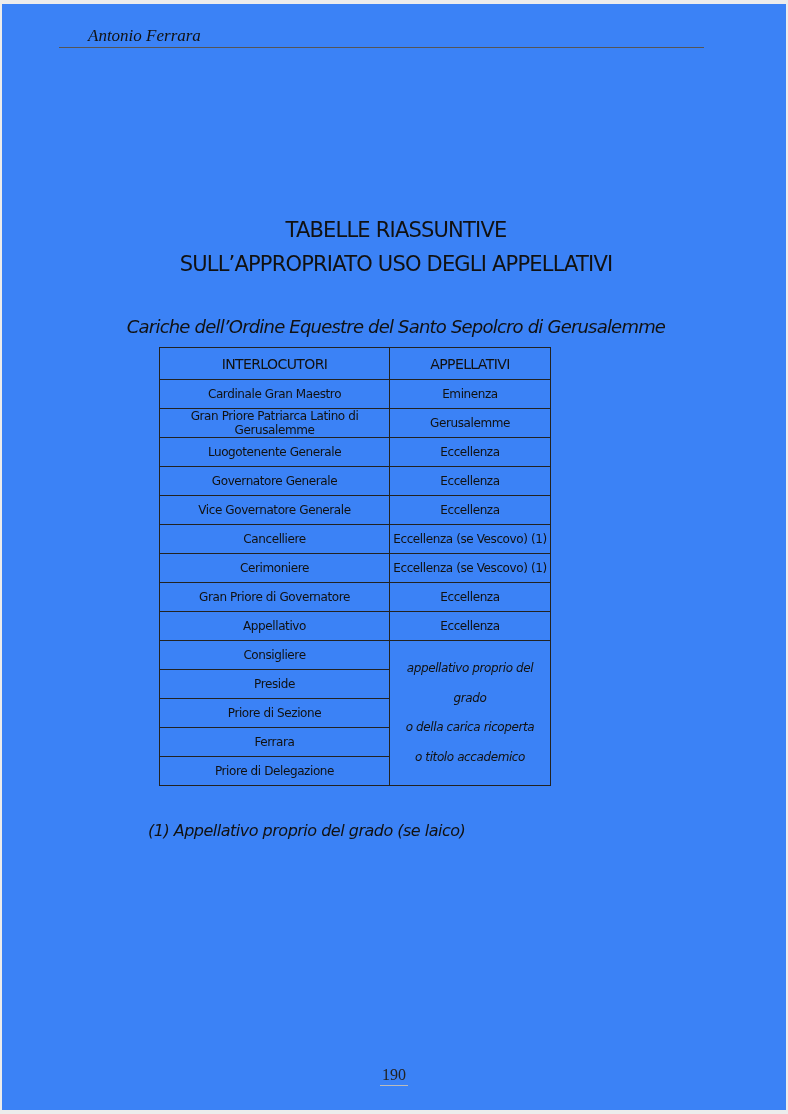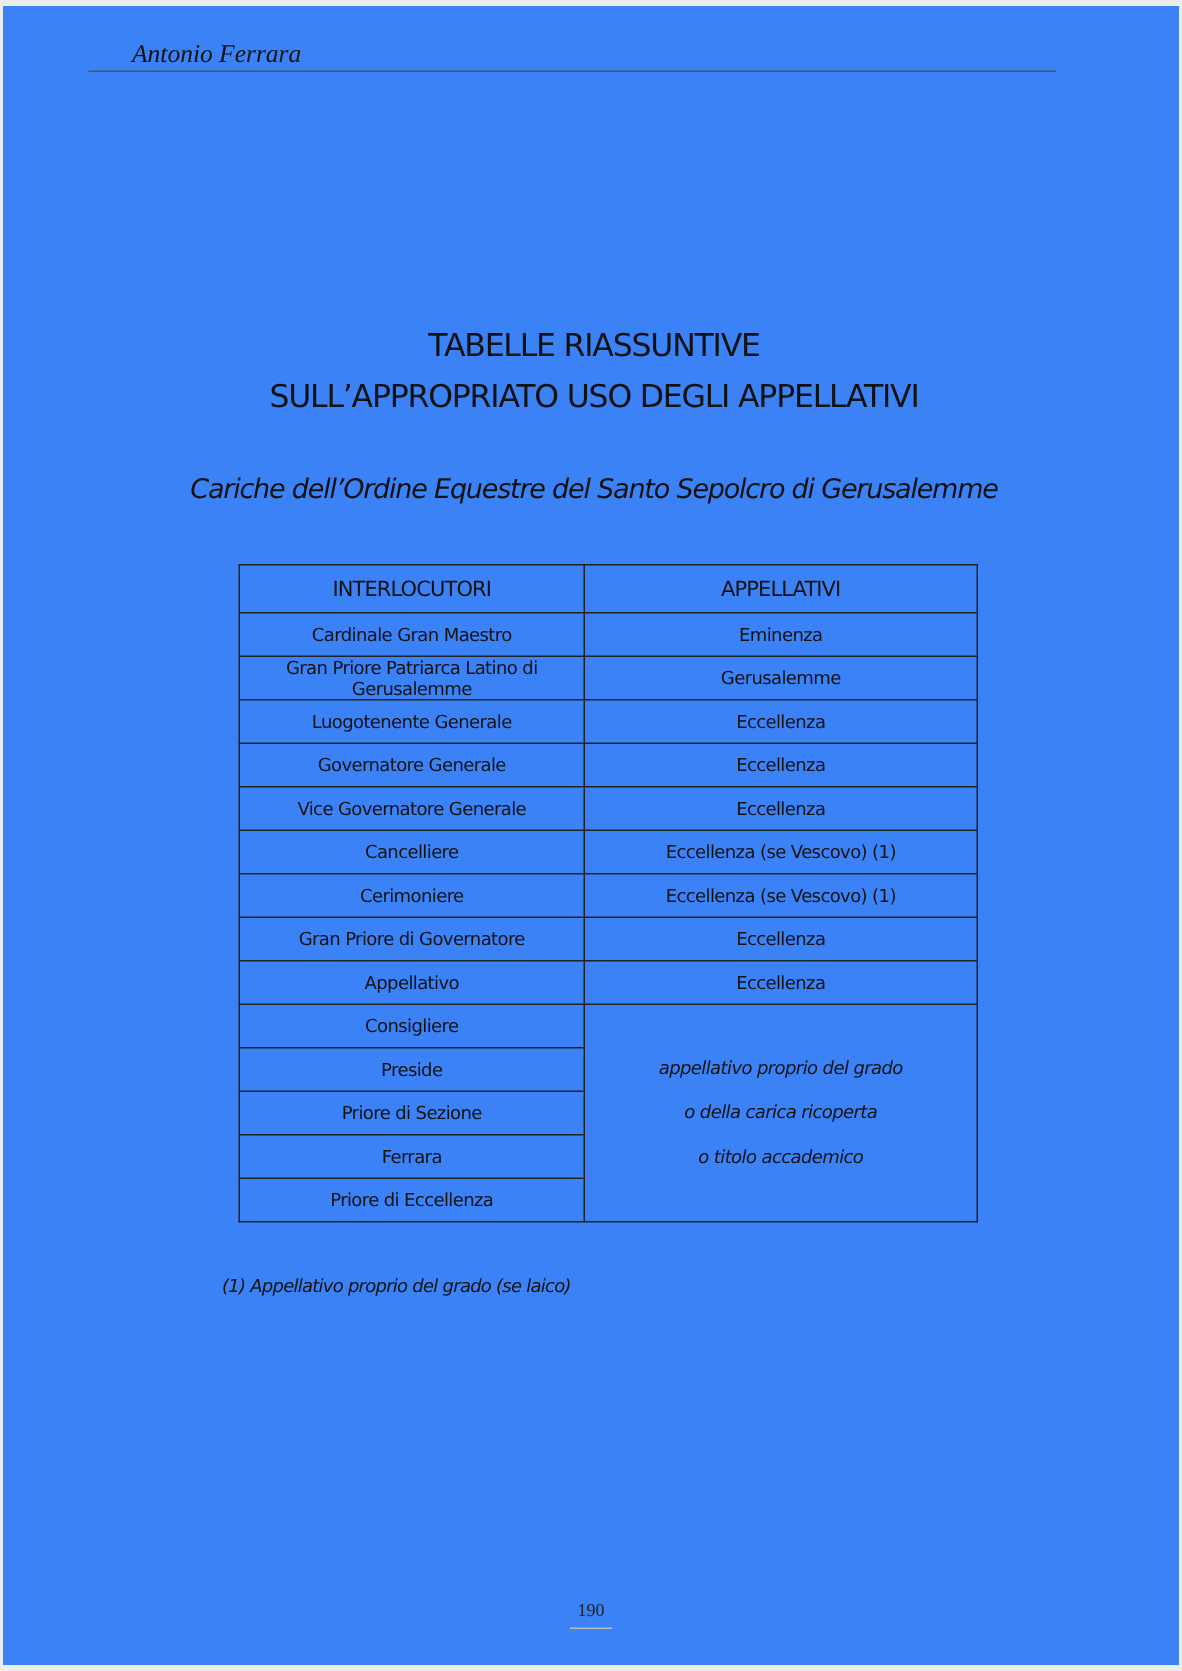--- a/index.html
+++ b/index.html
@@ -4,27 +4,27 @@
 <style>
   html, body { margin:0; padding:0; }
   body { width:788px; height:1114px; background:#ececec; position:relative; overflow:hidden; font-family:"DejaVu Sans", sans-serif; color:#111; }
   .page { position:absolute; left:2px; top:4px; width:784px; height:1106px; background:#3b82f6; }
   .running-head { position:absolute; left:86px; top:22px; font-family:"Liberation Serif", serif; font-style:italic; font-size:17px; color:#111; }
   .head-rule { position:absolute; left:57px; top:43px; width:645px; height:1px; background:#555; }
   .title { position:absolute; left:0; width:788px; text-align:center; font-family:"DejaVu Sans", sans-serif; font-size:21px; letter-spacing:-0.8px; color:#111; }
   .t1 { top:214px; }
   .t2 { top:248px; }
   .subtitle { position:absolute; left:0; width:788px; top:312px; text-align:center; font-style:italic; font-size:18px; letter-spacing:-0.8px; color:#111; }
-  table.appellativi { position:absolute; left:159px; top:376px; width:493px; border-collapse:collapse; font-size:12px; letter-spacing:-0.4px; }
+  table.appellativi { position:absolute; left:159px; top:347px; width:392px; border-collapse:collapse; font-size:12px; letter-spacing:-0.4px; }
   table.appellativi td, table.appellativi th { border:1.5px solid #222; height:28px; padding:0; text-align:center; vertical-align:middle; font-weight:normal; }
   table.appellativi th { font-size:14px; height:31px; letter-spacing:-0.6px; }
   td.col1 { width:229px; }
   td.merged { vertical-align:top; font-style:italic; line-height:29.5px; padding-top:0; }
-  .footnote { position:absolute; left:148px; top:821px; font-style:italic; font-size:12px; letter-spacing:-0.5px; color:#111;margin-top:29px; }
-  .page-number { position:absolute; left:0; width:788px; top:1066px; text-align:center; font-family:"Liberation Serif", serif; font-size:12px; color:#222; }
+  .footnote { position:absolute; left:148px; top:821px; font-style:italic; font-size:16px; letter-spacing:-0.5px; color:#111; }
+  .page-number { position:absolute; left:0; width:788px; top:1066px; text-align:center; font-family:"Liberation Serif", serif; font-size:16px; color:#222; }
   .pn-rule { position:absolute; left:380px; top:1085px; width:28px; height:1px; background:#bbb; }
   .merged-line { display:block; }
 </style>
 </head>
 <body>
 
 <div class="page">
   <div class="running-head">Antonio Ferrara</div>
   <div class="head-rule"></div>
 
@@ -87,21 +87,21 @@
   <tr>
     <td class="col1">Preside</td>
   </tr>
   <tr>
     <td class="col1">Priore di Sezione</td>
   </tr>
   <tr>
     <td class="col1">Ferrara</td>
   </tr>
   <tr>
-    <td class="col1">Priore di Eccellenza</td>
+    <td class="col1">Priore di Delegazione</td>
   </tr>
 </tbody>
   </table>
 
 <div class="footnote">(1) Appellativo proprio del grado (se laico)</div>
 
 <div class="page-number">190</div>
 <div class="pn-rule"></div>
 
 </body></html>

